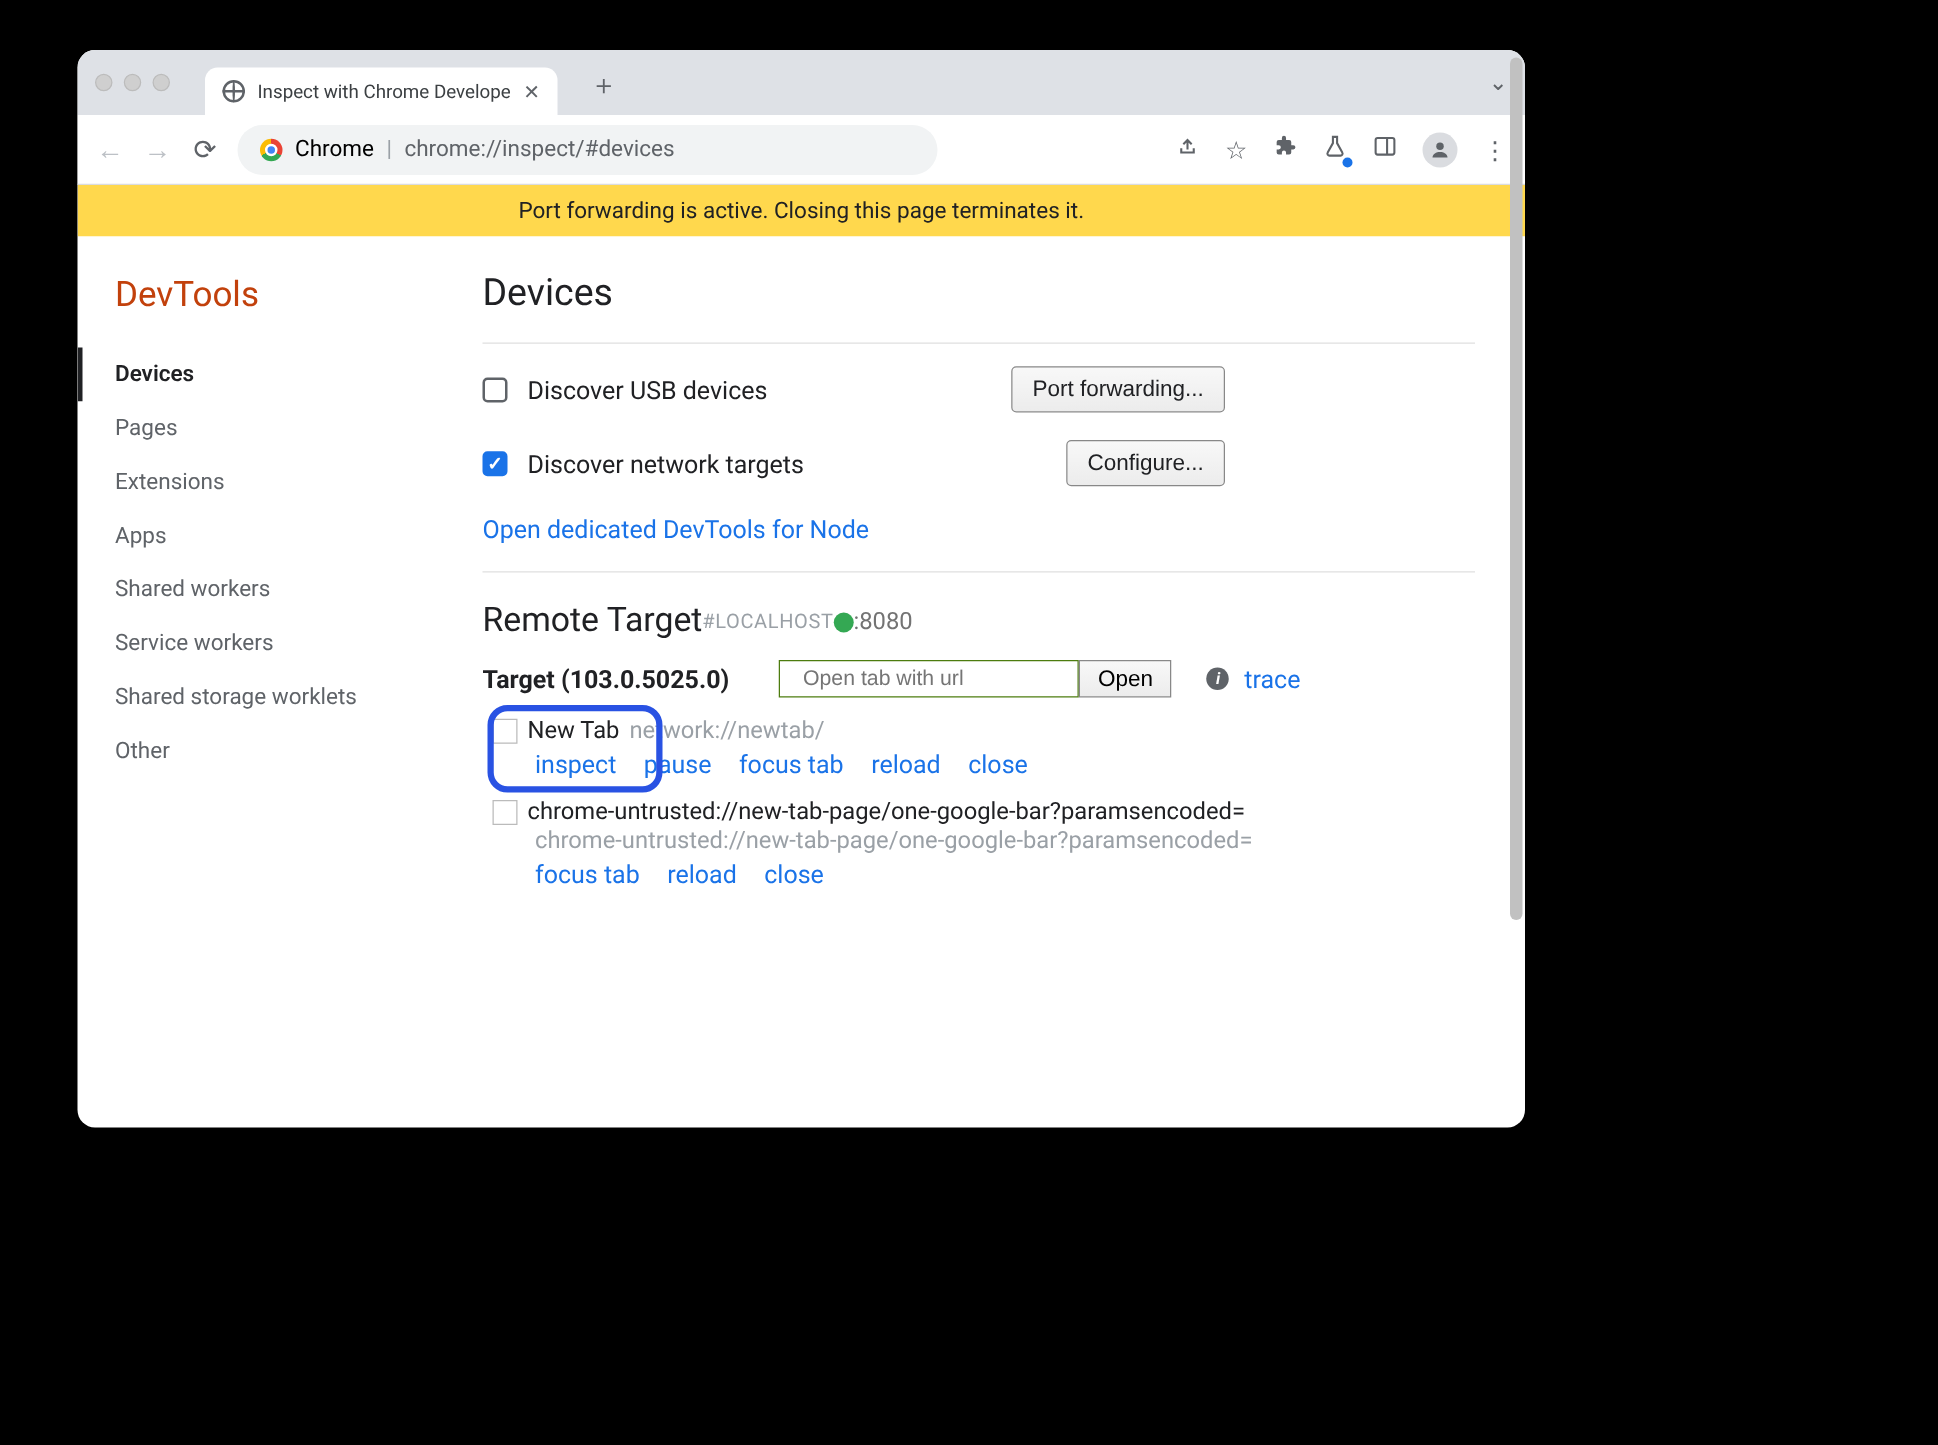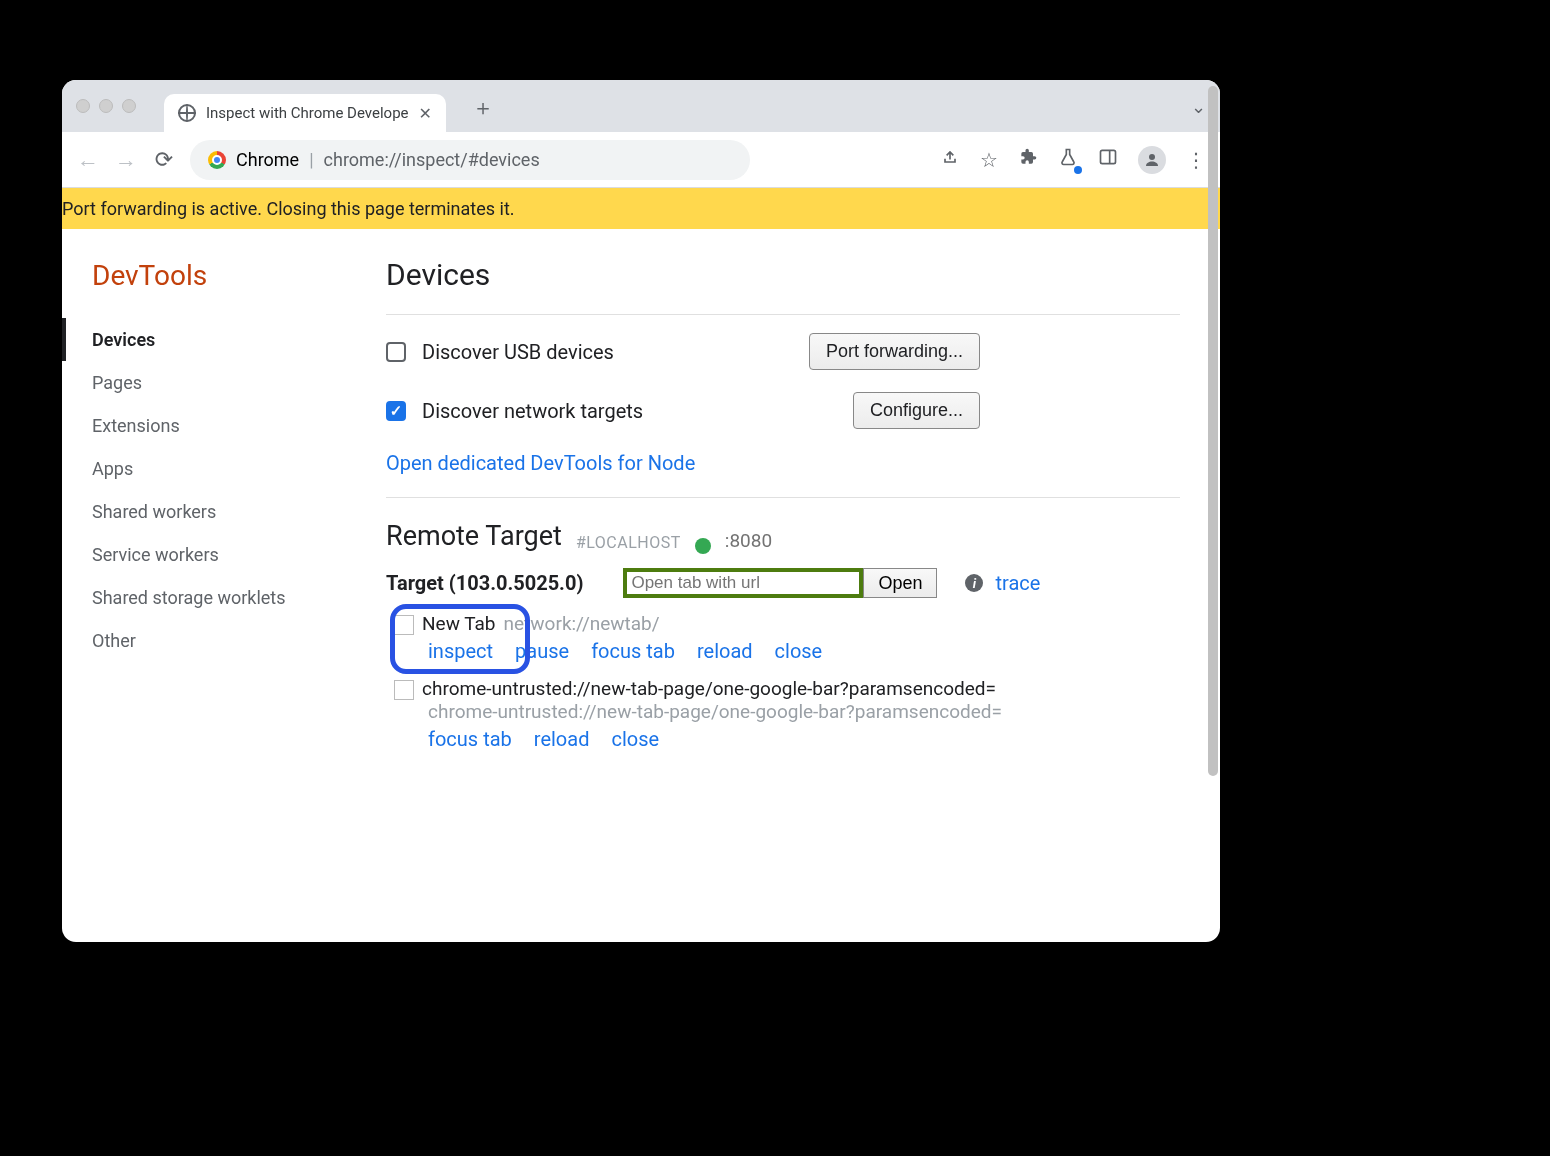--- a/index.html
+++ b/index.html
@@ -15,21 +15,20 @@
     left: 62px;
     top: 40px;
     width: 1158px;
     height: 862px;
     background: #fff;
     border-radius: 14px;
     box-shadow: 0 10px 40px rgba(0,0,0,0.5);
     overflow: hidden;
     display: flex;
     flex-direction: column;
-    margin-top: 40px;
   }
   .titlebar {
     height: 52px;
     background: #dee1e6;
     display: flex;
     align-items: center;
     padding: 0 14px;
     gap: 8px;
   }
   .traffic { display: flex; gap: 9px; align-items: center; margin-right: 20px;}
@@ -86,20 +85,21 @@
   .omni-url { font-size:18px; color:#5f6368;}
   .toolbar-right { margin-left:auto; display:flex; align-items:center; gap:20px;}
   .tool-ic { color:#5f6368; font-size:20px; cursor:pointer;}
   .labs { position:relative; }
   .labs-dot { position:absolute; bottom:-2px; right:-4px; width:8px;height:8px;background:#1a73e8;border-radius:50%;}
   .avatar-circle { width:28px;height:28px;border-radius:50%;background:#dadce0;display:flex;align-items:center;justify-content:center;}
   .scrollbar { position:absolute; right:2px; top:6px; width:10px; height:690px; background:#c1c1c1; border-radius:6px;}
   .banner {
     background:#ffd84d;
     color:#202124;
+    text-align:center;
     font-size:18px;
     padding:10px 0;
     width:100%;
     flex:0 0 auto;
   }
   .page { flex:1; display:flex; flex-direction:column; overflow:hidden;}
   .cols { flex:1; display:flex; overflow:hidden;}
   .sidebar { width: 324px; padding: 30px 0 0 30px;}
   .side-title { font-size:28px; color:#c2410c; margin-bottom: 26px; font-weight:400;}
   .side-item { font-size:18px; color:#5f6368; padding:11px 0; cursor:pointer;}
@@ -113,30 +113,30 @@
   .cbx.checked::after{content:"✓";color:#fff;font-size:15px;font-weight:bold;}
   .rowlabel { font-size:20px; color:#202124;text-align:right;}
   .btn {
     margin-left:auto; margin-right:200px;
     font-size:18px; padding:7px 16px;
     background:linear-gradient(#f8f8f8,#ececec);
     border:1px solid #888; border-radius:4px;
     cursor:pointer; color:#202124;
   }
   .link { color:#1a73e8; font-size:20px; cursor:pointer; text-decoration:none;}
-  .section-head { display:flex; align-items:flex-end; gap:14px; margin:22px 0 16px 0;}
+  .section-head { display:flex; align-items:center; margin:22px 0 16px 0;}
   .h2 { font-size:27px; color:#202124; font-weight:400;}
   .sub { color:#9aa0a6; font-size:16px; letter-spacing:0.5px;}
   .green-dot{width:16px;height:16px;background:#34a853;border-radius:50%;display:inline-block;position:relative;top:2px;}
   .port { font-size:19px; color:#737373;}
   .target-row { display:flex; align-items:center; margin:14px 0;}
   .target-label { font-size:20px; color:#202124; font-weight:700;}
   .url-input {
-    border:4px solid #4d7c0f; height:30px; width:240px; font-size:17px;
-    padding:0 4px; color:#888;
+    border:1px solid #4d7c0f; height:30px; width:240px; font-size:17px;
+    padding:0 18px; color:#888;
   }
   .open-btn {
     border:1px solid #888; height:30px; padding:0 14px; font-size:18px;
     background:linear-gradient(#f8f8f8,#ececec); cursor:pointer;
   }
   .info-ic { width:18px;height:18px;border-radius:50%;background:#5f6368;color:#fff;display:inline-flex;align-items:center;justify-content:center;font-size:13px;font-weight:bold;font-style:italic;margin-left:28px;}
   .tab-entry { margin:8px 0 14px 8px; }
   .tab-line1 { display:flex; align-items:flex-end; gap:8px; font-size:19px;}
   .sq { width:20px;height:20px;border:1px solid #bbb;}
   .tab-name { color:#202124;}

